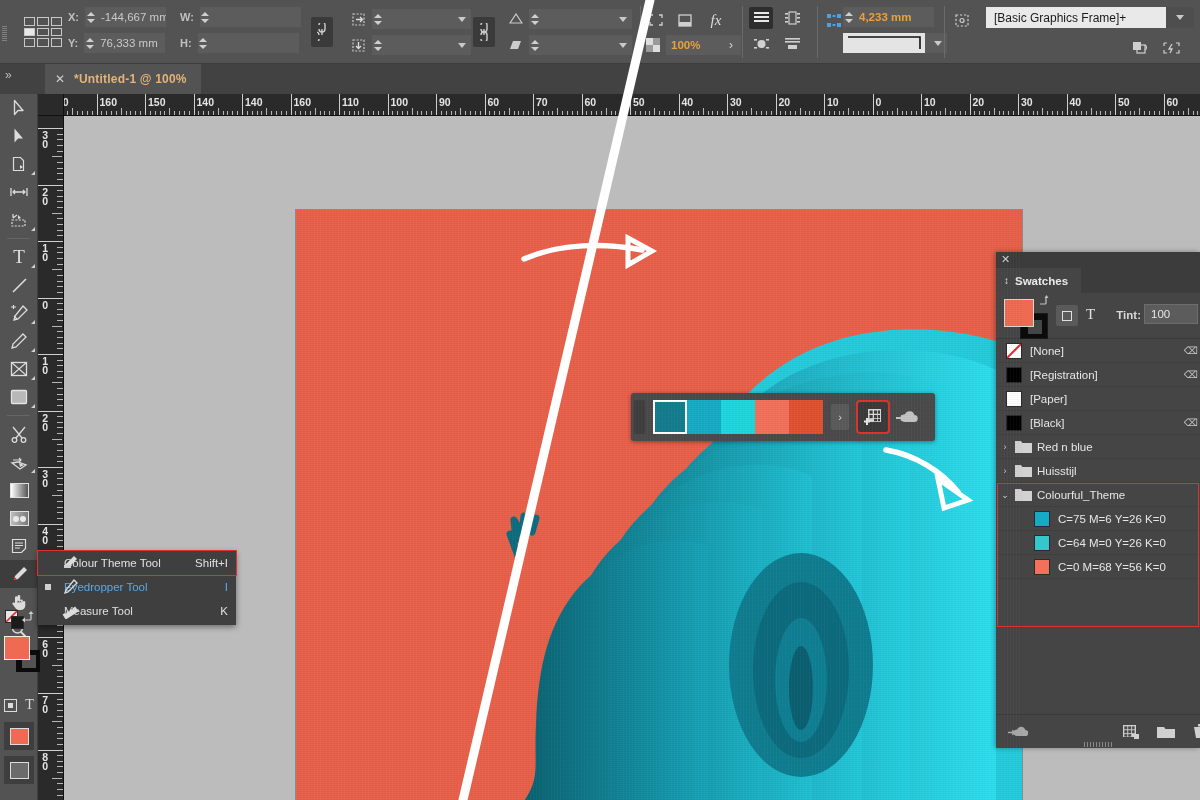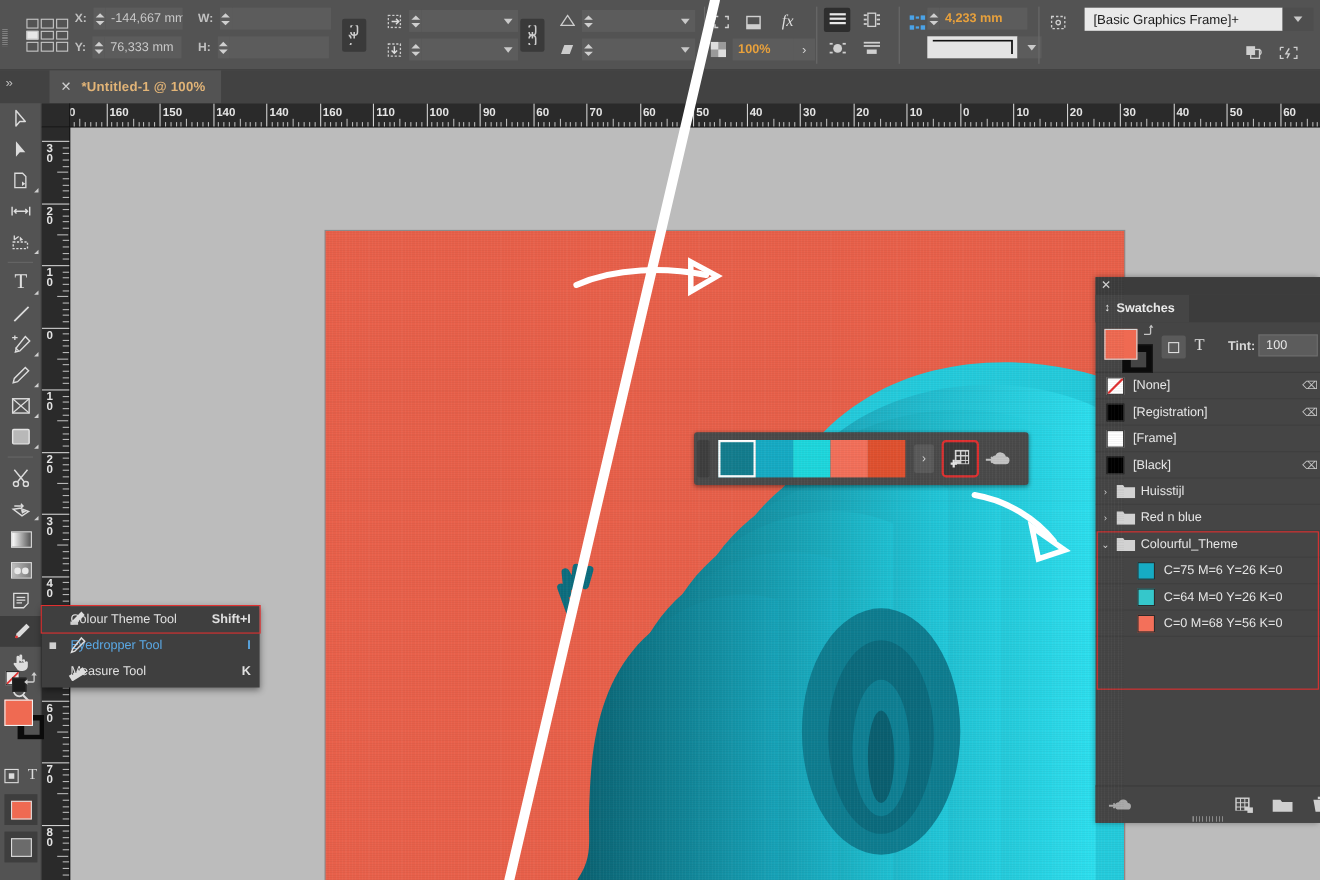--- a/index.html
+++ b/index.html
@@ -170,21 +170,21 @@
   
   .flyout {
     position: absolute; left: 38px; top: 551px; width: 198px; height: 74px;
     background: #3f3f3f; box-shadow: 0 2px 6px rgba(0,0,0,.45);
   }
   .fly-item {
     position: relative; height: 24px; display: flex; align-items: center;
     padding-left: 26px; gap: 8px;
   }
   .fly-item .nm { font-size: 11.5px; color: #e0e0e0; }
-  .fly-item .key { position: absolute; right: 8px; font-size: 11.5px; color: #e0e0e0; font-weight: bold; }
+  .fly-item .key { position: absolute; right: 8px; font-size: 11.5px; color: #e0e0e0; }
   .fly-item.hl { outline: 1.5px solid #e03030; outline-offset: 0; z-index: 3; }
   .fly-item.cur .nm, .fly-item.cur .key { color: #5aa9e6; }
   .fly-dot {
     position: absolute; left: 7px; top: 9px; width: 6px; height: 6px; background: #d0d0d0;
   }
   .fly-ic { position: absolute; left: 24px; top: 3px; }
 
   
   .swpanel {
     position: absolute; left: 996px; top: 252px; width: 204px; height: 496px;
@@ -1259,40 +1259,40 @@
           <span class="sw-name">[None]</span>
           <span class="sw-rowtail">⌫</span>
         </div>
         <div class="sw-row">
           <span class="sw-chip" style="background: rgb(0, 0, 0);"></span>
           <span class="sw-name">[Registration]</span>
           <span class="sw-rowtail">⌫</span>
         </div>
         <div class="sw-row">
           <span class="sw-chip" style="background: rgb(255, 255, 255);"></span>
-          <span class="sw-name">[Frame]</span>
+          <span class="sw-name">[Paper]</span>
         </div>
         <div class="sw-row">
           <span class="sw-chip" style="background: rgb(0, 0, 0);"></span>
           <span class="sw-name">[Black]</span>
           <span class="sw-rowtail">⌫</span>
+        </div>
+        <div class="sw-row folder">
+          <span class="twisty">›</span>
+          <span class="folder-ic"><svg width="17" height="13" viewBox="0 0 17 13">
+              <path d="M0 1h6l1.3 2H17v10H0z" fill="#d2d2d2"></path>
+            </svg></span>
+          <span class="sw-name">Red n blue</span>
         </div>
         <div class="sw-row folder">
           <span class="twisty">›</span>
           <span class="folder-ic"><svg width="17" height="13" viewBox="0 0 17 13">
               <path d="M0 1h6l1.3 2H17v10H0z" fill="#d2d2d2"></path>
             </svg></span>
           <span class="sw-name">Huisstijl</span>
-        </div>
-        <div class="sw-row folder">
-          <span class="twisty">›</span>
-          <span class="folder-ic"><svg width="17" height="13" viewBox="0 0 17 13">
-              <path d="M0 1h6l1.3 2H17v10H0z" fill="#d2d2d2"></path>
-            </svg></span>
-          <span class="sw-name">Red n blue</span>
         </div>
         <div class="sw-row folder">
           <span class="twisty">⌄</span>
           <span class="folder-ic"><svg width="17" height="13" viewBox="0 0 17 13">
               <path d="M0 1h6l1.3 2H17v10H0z" fill="#d2d2d2"></path>
             </svg></span>
           <span class="sw-name">Colourful_Theme</span>
         </div>
         <div class="sw-row child">
           <span class="sw-chip" style="background: rgb(22, 171, 196);"></span>

